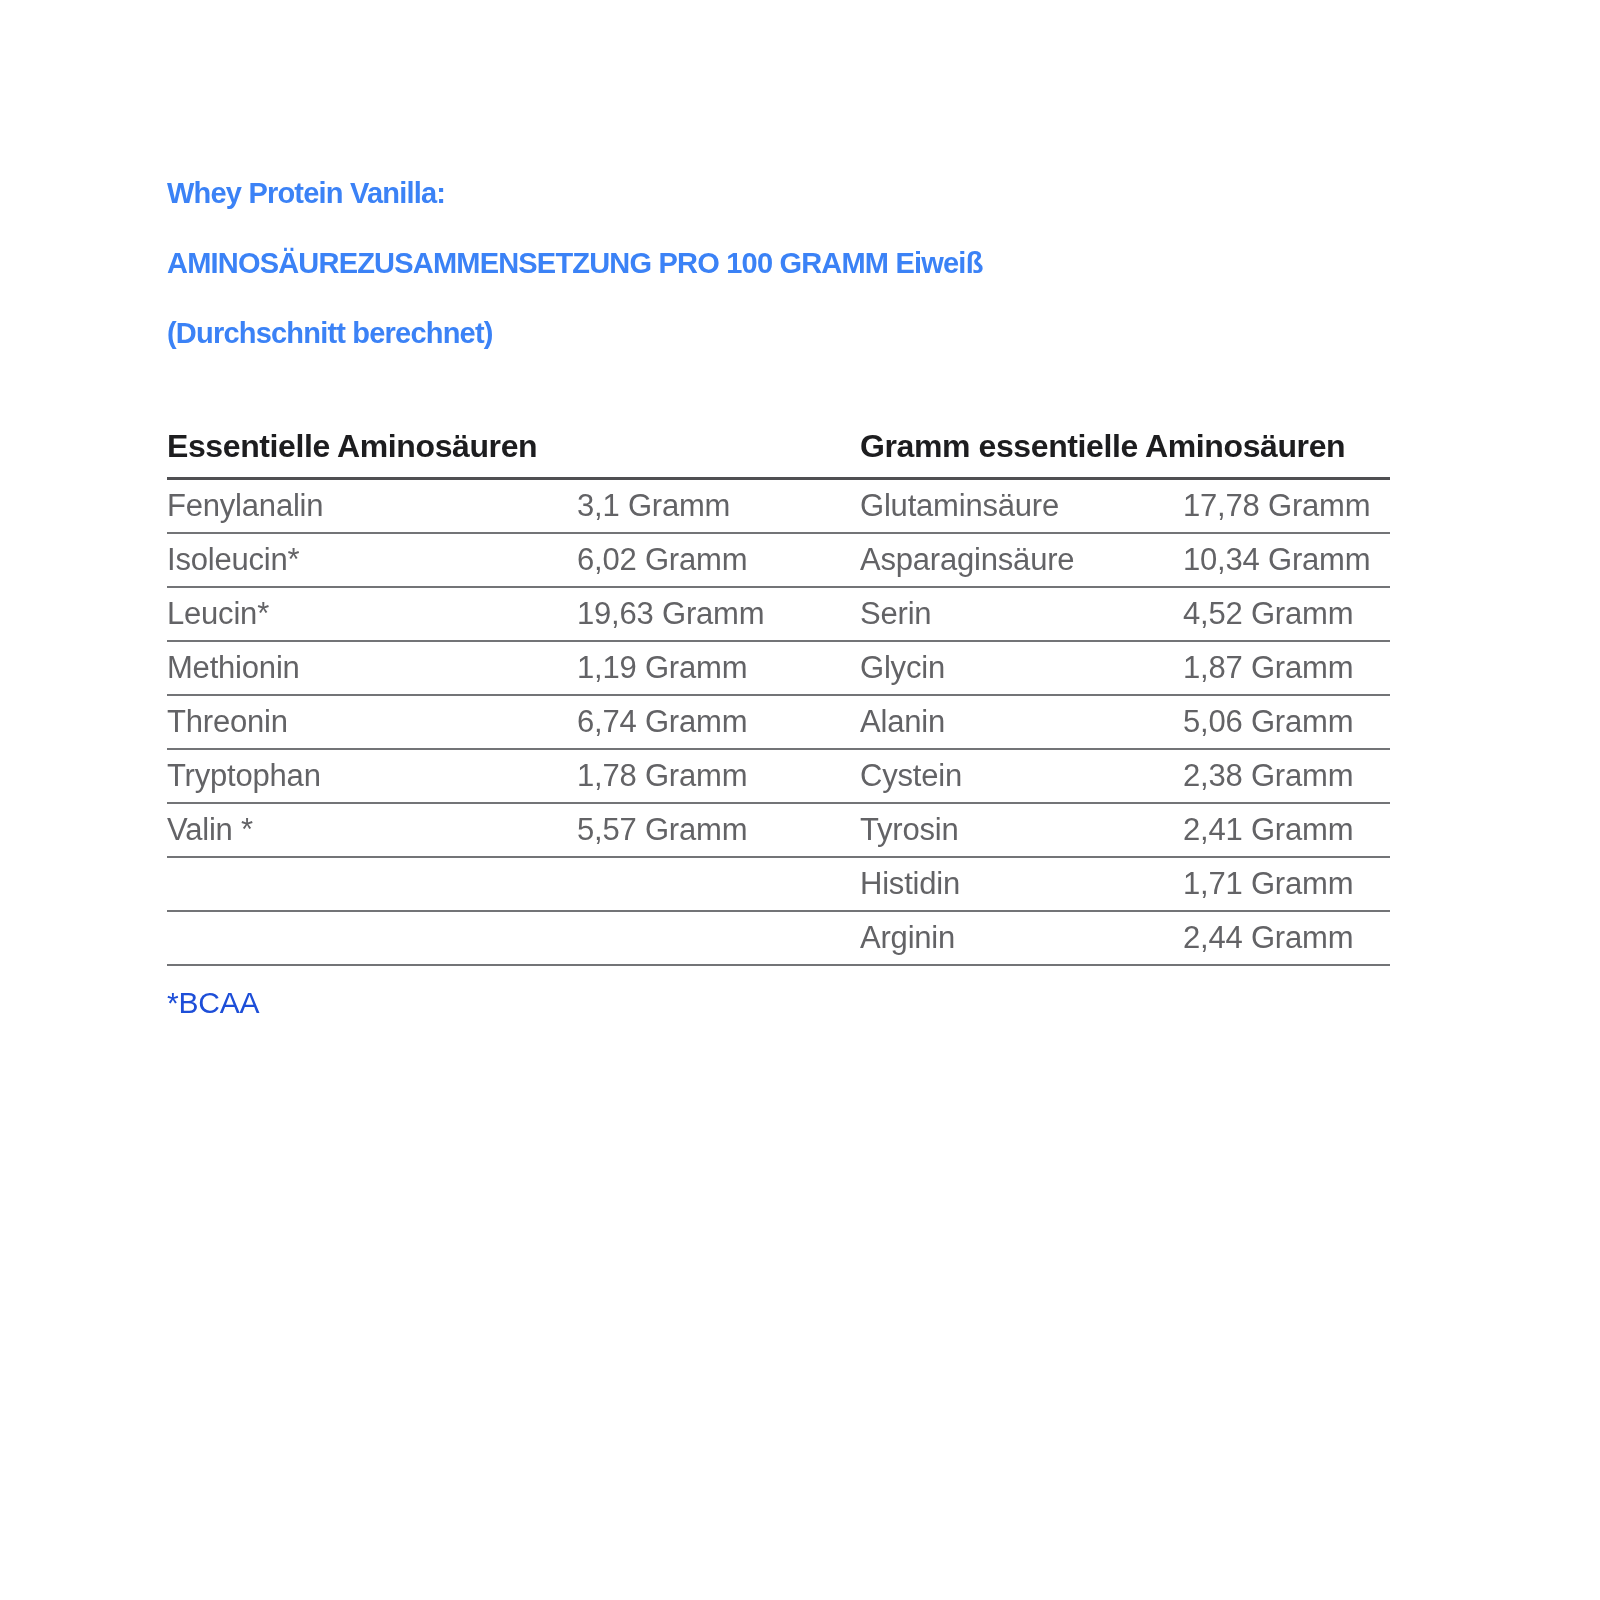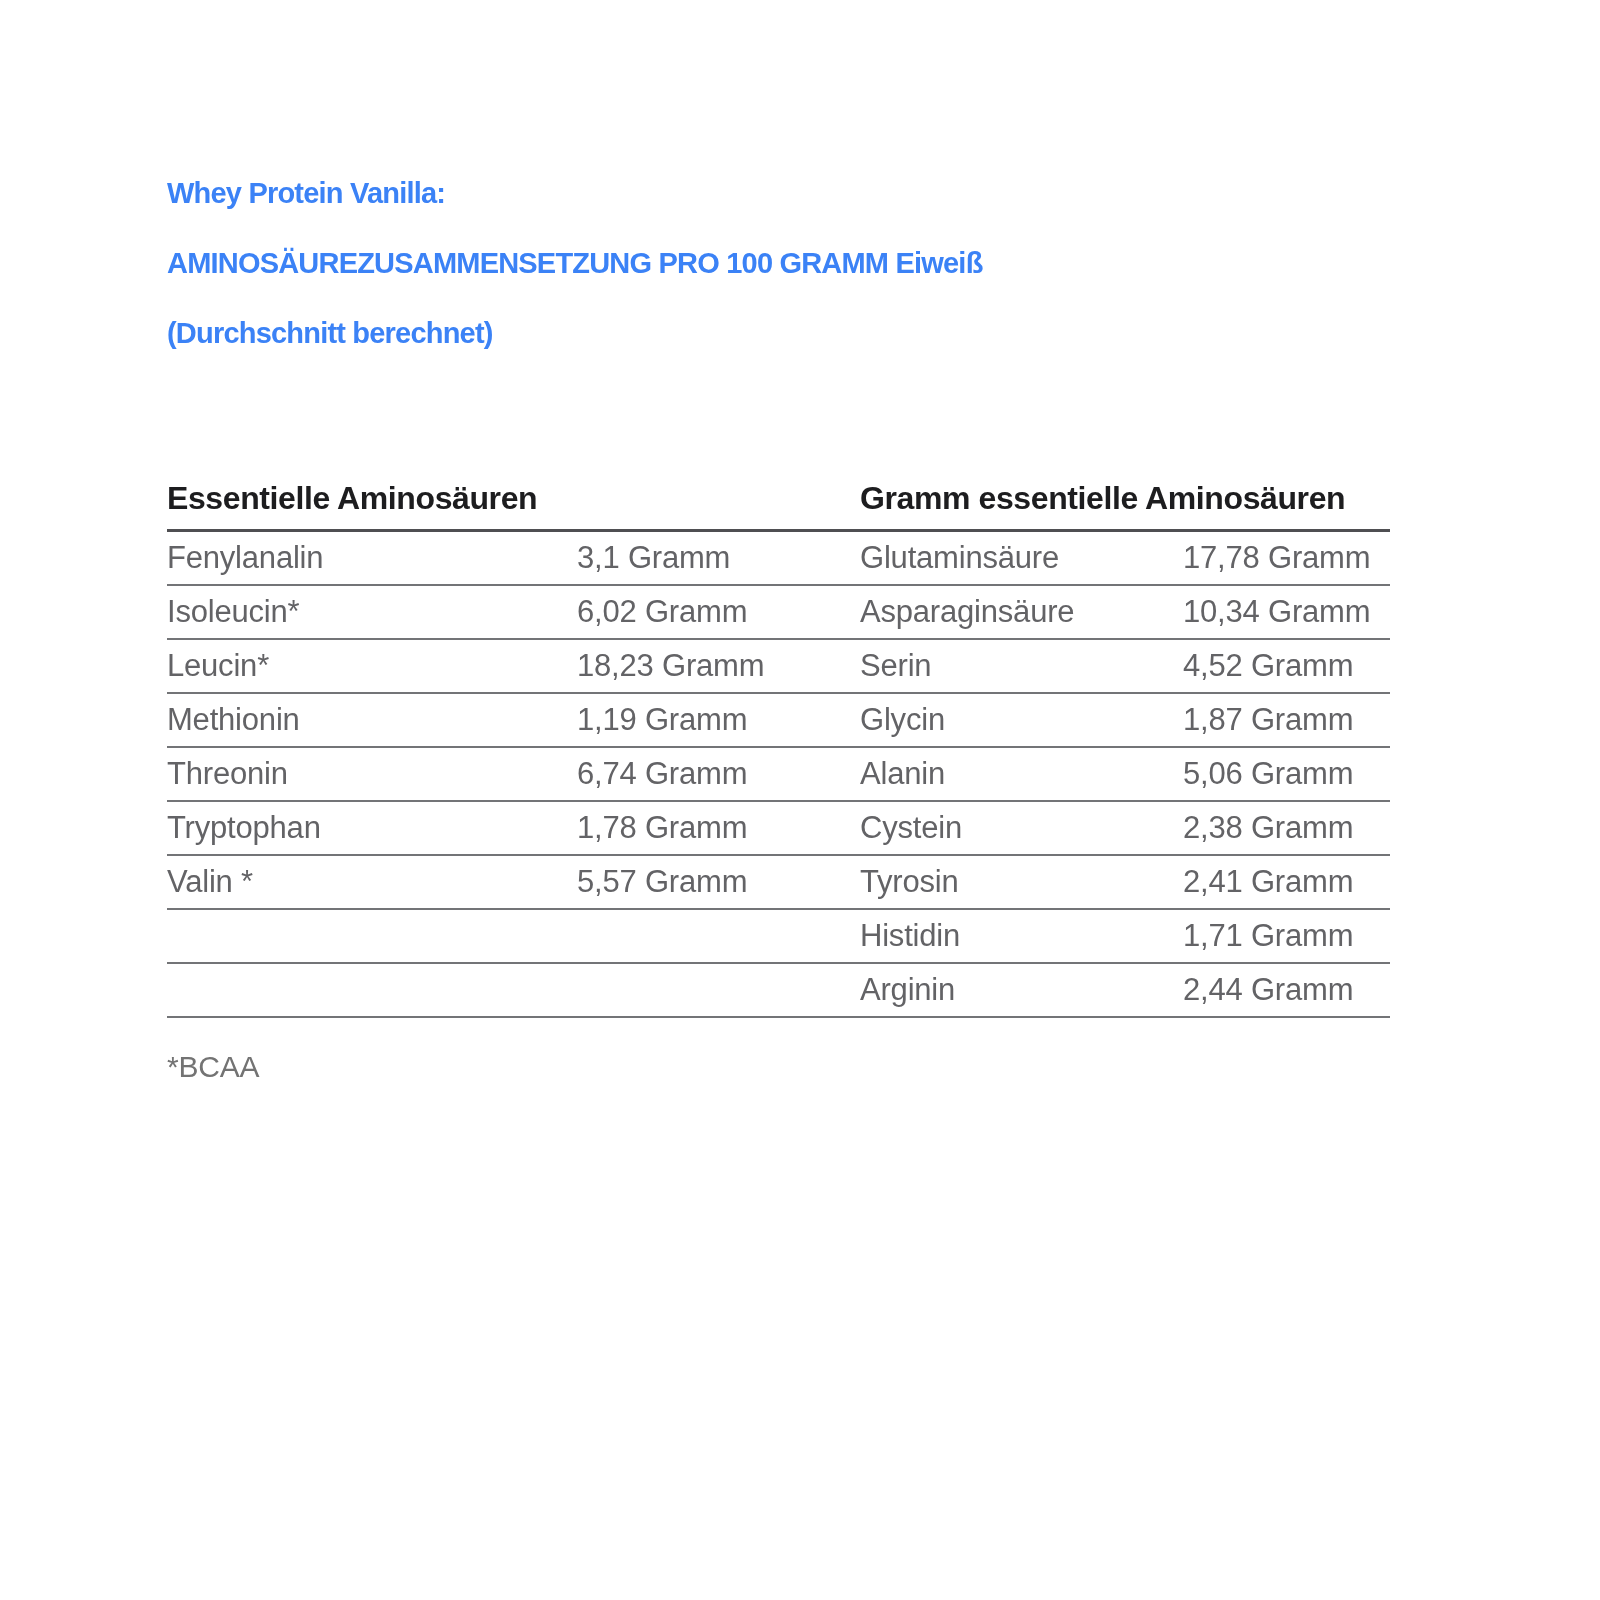--- a/index.html
+++ b/index.html
@@ -18,21 +18,21 @@
     width: 1223px;
   }
   .title-block {
     color: #3b82f6;
     font-weight: bold;
     font-size: 29px;
     line-height: 70px;
     letter-spacing: -0.8px;
     white-space: nowrap;
   }
-  .amino-table { margin-top: 112px; }
+  .amino-table { margin-top: 60px; }
   .thead {
     display: grid;
     grid-template-columns: 693px 530px;
     align-items: end;
     padding-bottom: 12px;
     border-bottom: 3px solid #4f4f52;
   }
   .th {
     font-size: 32px;
     font-weight: bold;
@@ -49,23 +49,23 @@
     box-sizing: border-box;
   }
   .cell {
     font-size: 31px;
     color: #636366;
     letter-spacing: -0.2px;
     white-space: nowrap;
     overflow: visible;
   }
   .footnote {
-    margin-top: 32px;
+    margin-top: 20px;
     font-size: 30px;
-    color: #737373;
+    color: #1d4ed8;
     letter-spacing: -0.2px;
   }
 </style>
 </head>
 <body>
 
 <div class="page">
   <div class="content">
 
     <div class="title-block">
@@ -90,21 +90,21 @@
 
       <div class="row">
         <div class="cell">Isoleucin*</div>
         <div class="cell">6,02 Gramm</div>
         <div class="cell">Asparaginsäure</div>
         <div class="cell">10,34 Gramm</div>
       </div>
 
       <div class="row">
         <div class="cell">Leucin*</div>
-        <div class="cell">18,23 Gramm</div>
+        <div class="cell">19,63 Gramm</div>
         <div class="cell">Serin</div>
         <div class="cell">4,52 Gramm</div>
       </div>
 
 
       <div class="row">
         <div class="cell">Methionin</div>
         <div class="cell">1,19 Gramm</div>
         <div class="cell">Glycin</div>
         <div class="cell">1,87 Gramm</div>

